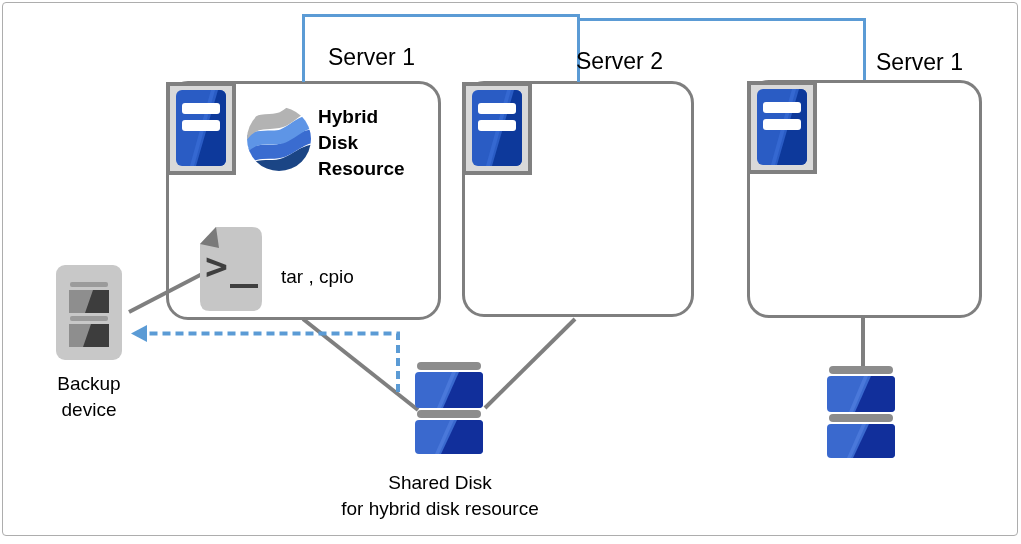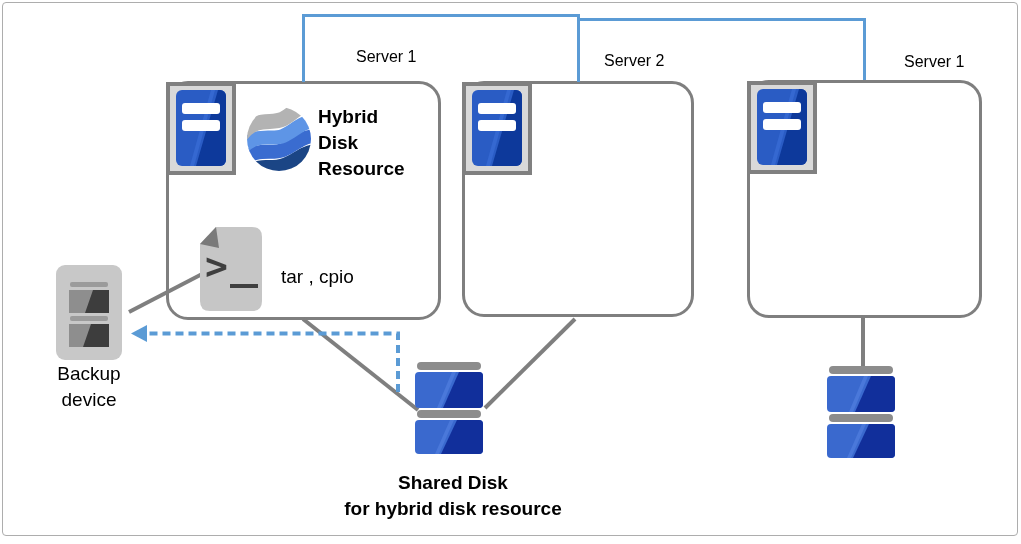--- a/index.html
+++ b/index.html
@@ -12,21 +12,21 @@
     border:1px solid #adadad;border-radius:4px;pointer-events:none;
   }
   .connectors{position:absolute;left:0;top:0;pointer-events:none;}
   .server-box{
     position:absolute;background:#ffffff;border:3px solid #7f7f7f;border-radius:22px;
     box-sizing:border-box;
   }
   .icon{position:absolute;}
   .label{position:absolute;font-size:19px;line-height:26px;white-space:pre-line;}
   .label.center{text-align:center;}
-  .server-label{font-size:16px;line-height:22px;white-space:nowrap;margin-left:28px;}
+  .server-label{font-size:23px;line-height:22px;white-space:nowrap;}
   .hidden-defs{position:absolute;width:0;height:0;overflow:hidden;}
 </style>
 </head>
 <body>
 
 <div class="canvas">
 
   <div class="frame"></div>
 
   <svg class="hidden-defs" aria-hidden="true">
@@ -128,28 +128,28 @@
   <svg class="icon" style="left:56px;top:265px;" width="66" height="95" viewBox="0 0 66 95">
     <rect x="0" y="0" width="66" height="95" rx="9" fill="#C8C8C8"></rect>
     <rect x="14" y="17" width="38" height="5" rx="2" fill="#9B9B9B"></rect>
     <rect x="13" y="25" width="40" height="23" fill="#3D3D3D"></rect>
     <polygon points="13,25 37,25 29,48 13,48" fill="#8E8E8E"></polygon>
     <rect x="14" y="51" width="38" height="5" rx="2" fill="#9B9B9B"></rect>
     <rect x="13" y="59" width="40" height="23" fill="#3D3D3D"></rect>
     <polygon points="13,59 35,59 27,82 13,82" fill="#8E8E8E"></polygon>
   </svg>
 
-  <div class="label center" style="left:37px;top:361px;width:104px;">Backup
+  <div class="label center" style="left:37px;top:371px;width:104px;">Backup
 device</div>
 
   <svg class="icon" style="left:415px;top:362px;" width="68" height="92">
       <use href="#sym-disk"></use>
     </svg>
 
-  <div class="label center" style="left:333px;top:470px;width:240px;font-weight:bold;">Shared Disk
+  <div class="label center" style="left:320px;top:470px;width:240px;">Shared Disk
 for hybrid disk resource</div>
 
   <svg class="icon" style="left:827px;top:366px;" width="68" height="92">
       <use href="#sym-disk"></use>
     </svg>
 
 
 </div>
 
 </body></html>

